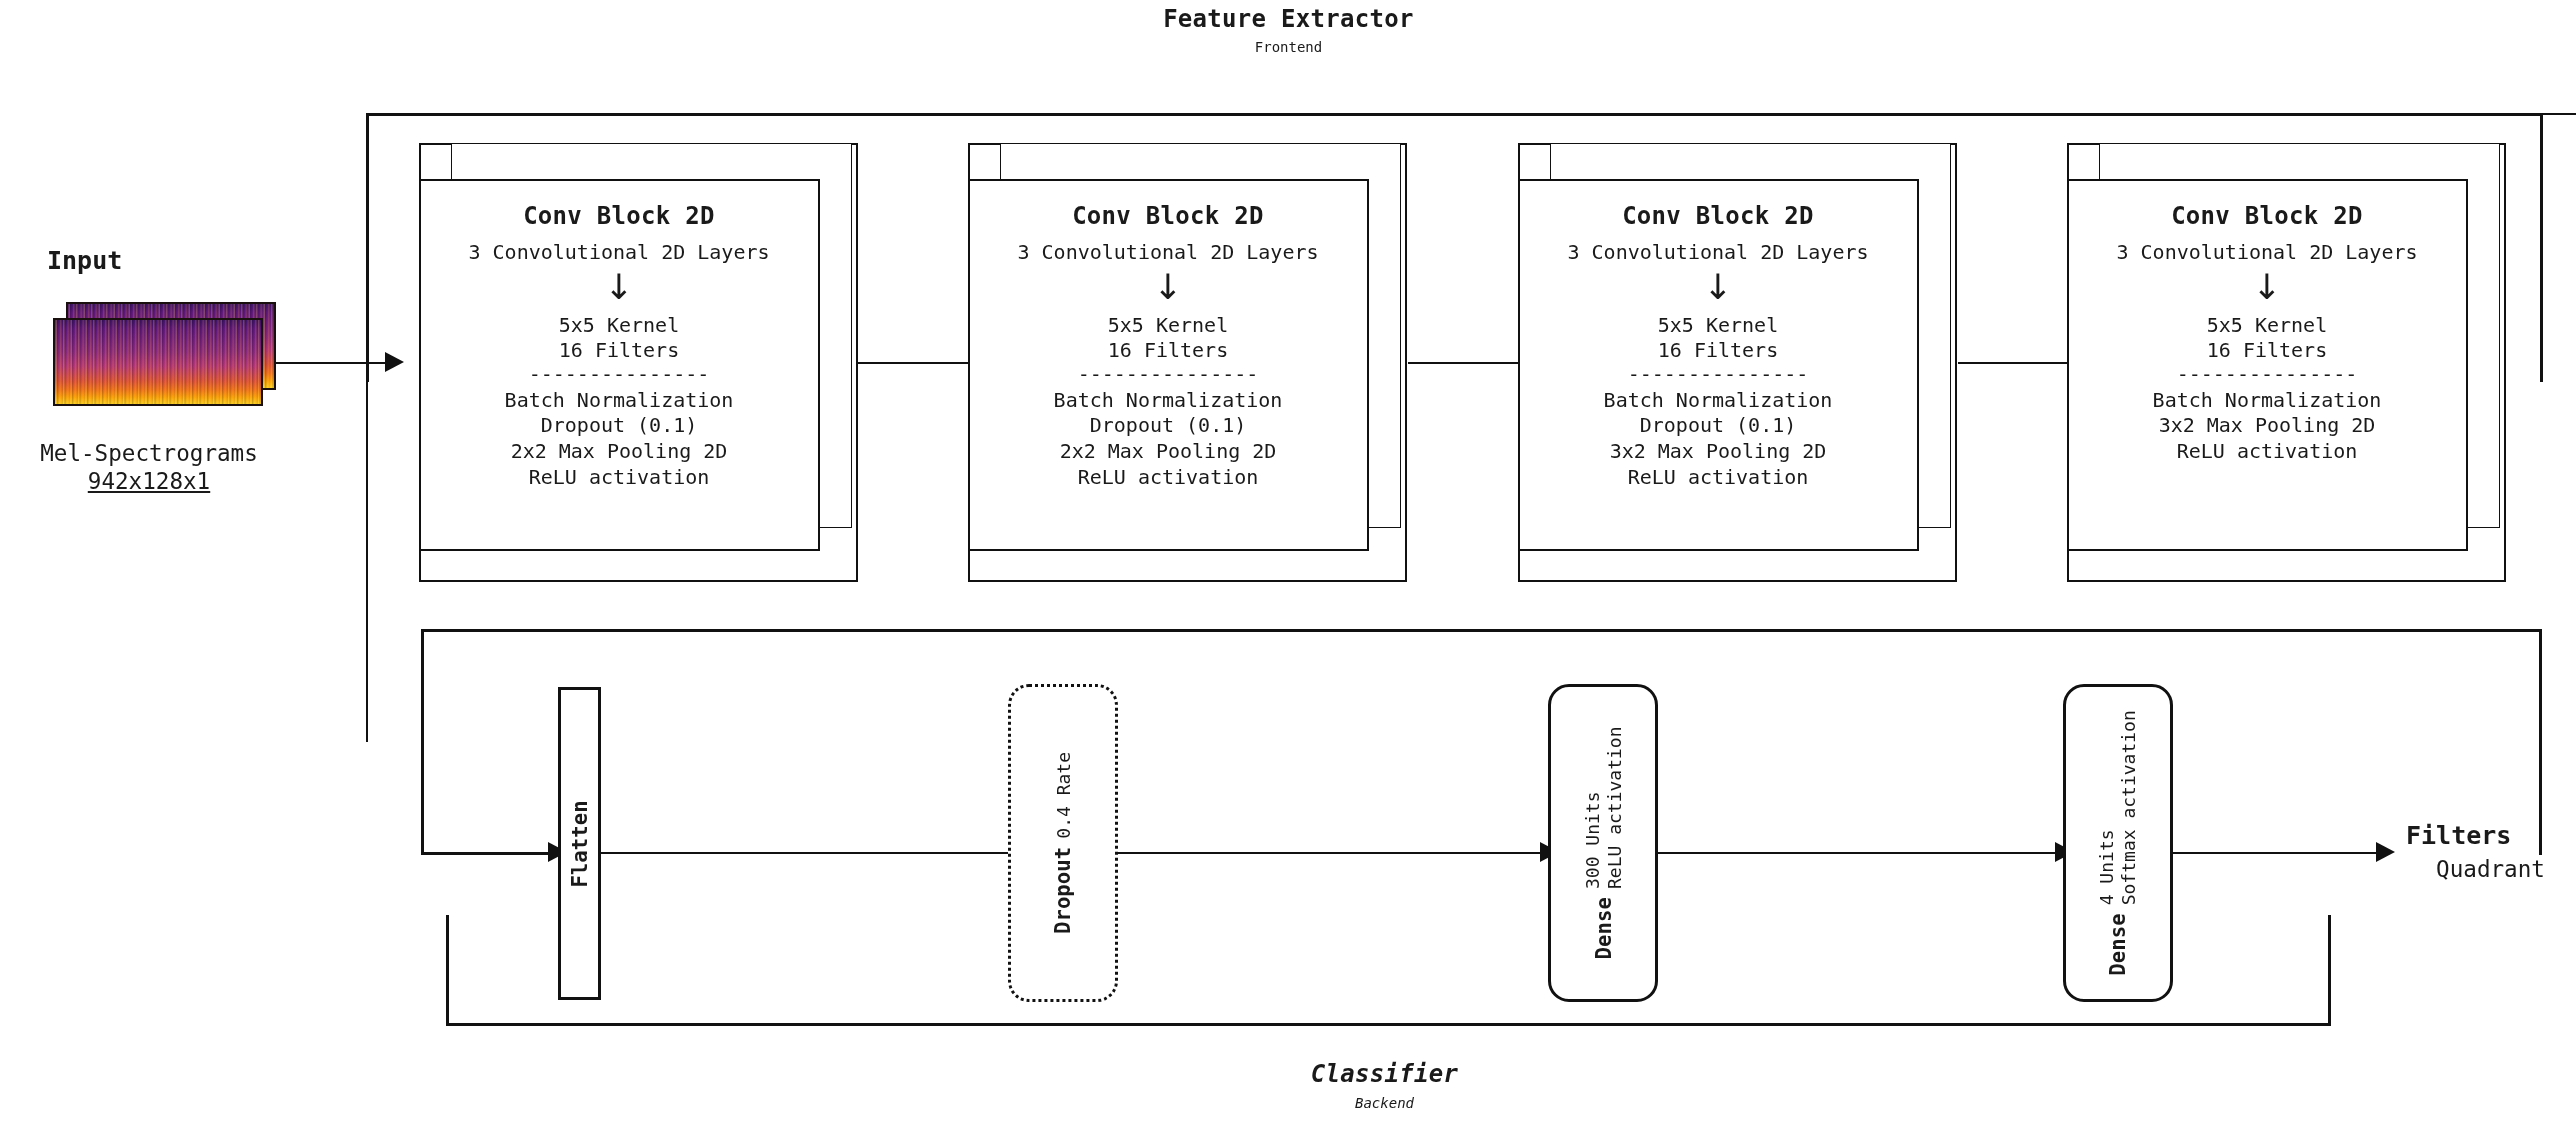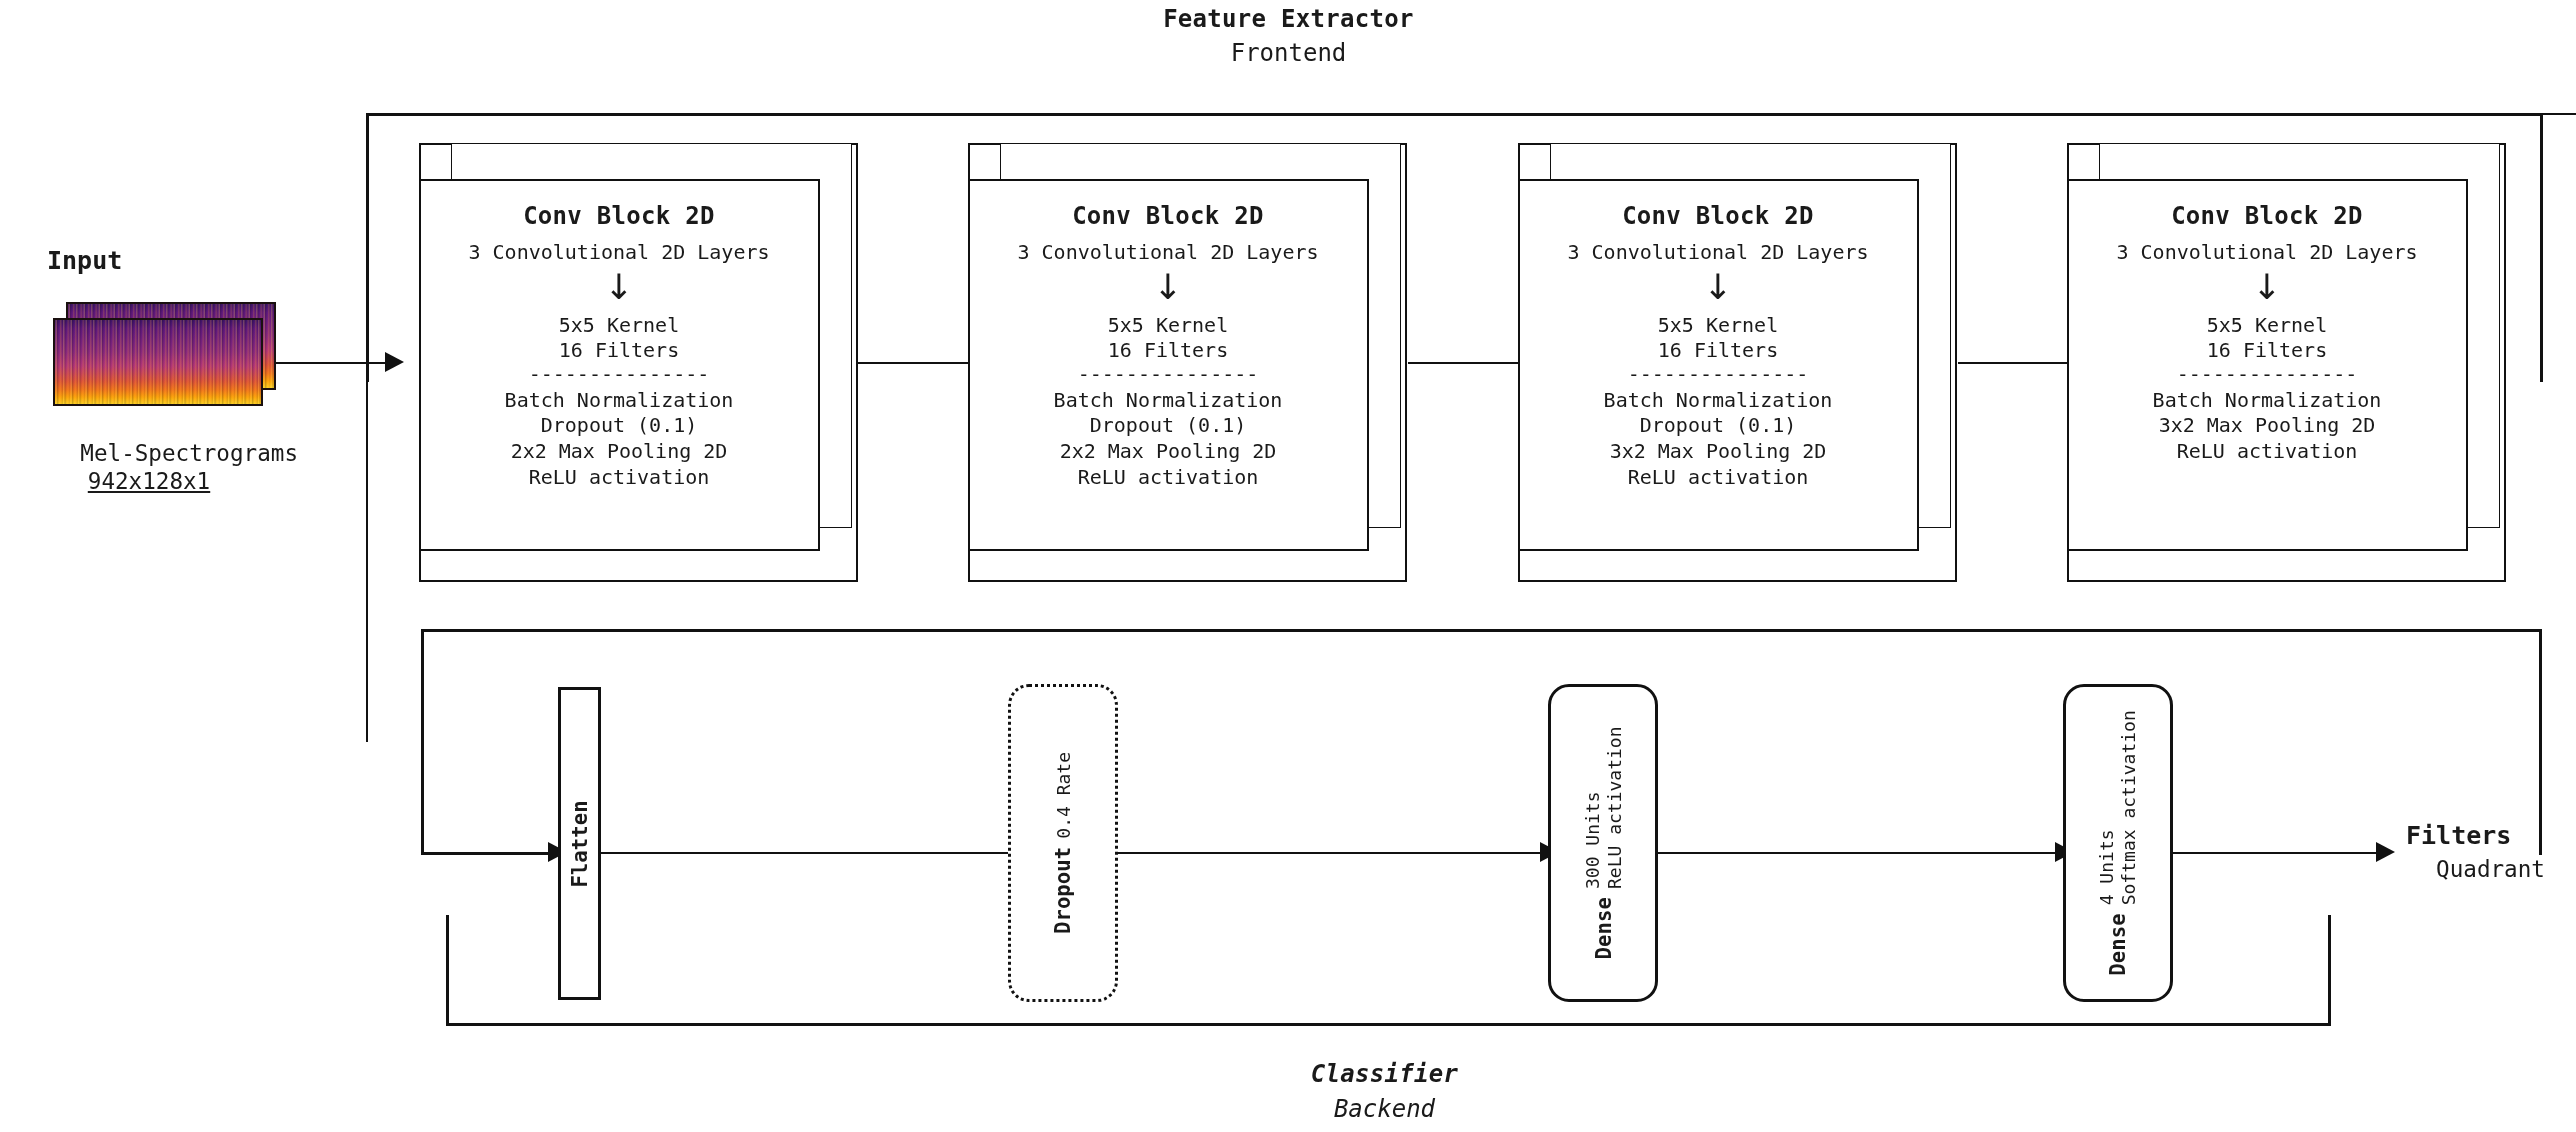--- a/index.html
+++ b/index.html
@@ -28,21 +28,21 @@
     position: absolute;
     text-align: center;
     font-weight: bold;
     font-size: 24px;
     letter-spacing: 0.3px;
     white-space: nowrap;
   }
   .sec-sub {
     position: absolute;
     text-align: center;
-    font-size: 24px;
+    font-size: 14px;
     white-space: nowrap;
   }
 
   
   .bracket {
     position: absolute;
     border: 2.5px solid #111;
   }
 
   
@@ -207,21 +207,21 @@
               border-right:none; border-bottom:none;"></div>
   <div class="abs" style="left:366px; top:113px; width:2.5px; height:269px; background:#111;"></div>
   <div class="abs" style="left:2540px; top:113px; width:2.5px; height:269px; background:#111;"></div>
   <div class="abs" style="left:366px; top:113px; width:2176px; height:2.5px; background:#111;"></div>
 
   <div class="io-title" style="left:47px; top:246px; width:201px;">Input</div>
 
   <div class="spec" style="left:66px; top:302px; width:210px; height:88px;"></div>
   <div class="spec" style="left:53px; top:318px; width:210px; height:88px;"></div>
 
-  <div class="io-sub" style="left:0px; top:439px; width:298px;text-align:right;">Mel-Spectrograms</div>
+  <div class="io-sub" style="left:0px; top:439px; width:298px;">Mel-Spectrograms</div>
   <div class="io-sub" style="left:0px; top:467px; width:298px;text-decoration:underline;">942x128x1</div>
 
   <div class="arrow-line" style="left:276px; top:362px; width:113px;"></div>
   <div class="arrow-head" style="left:385px; top:352px;"></div>
 
   <div class="conv-outer" style="left:419px; top:143px; width:439px; height:439px;">
     <div class="conv-shadow" style="left:29.5px; top:-2.5px; width:401px; height:385px;"></div>
     <div class="conv-front" style="left:-2.5px; top:34px; width:401px; height:372px;">
       <div class="conv-title">Conv Block 2D</div>
       <div class="conv-layers">3 Convolutional 2D Layers</div>

